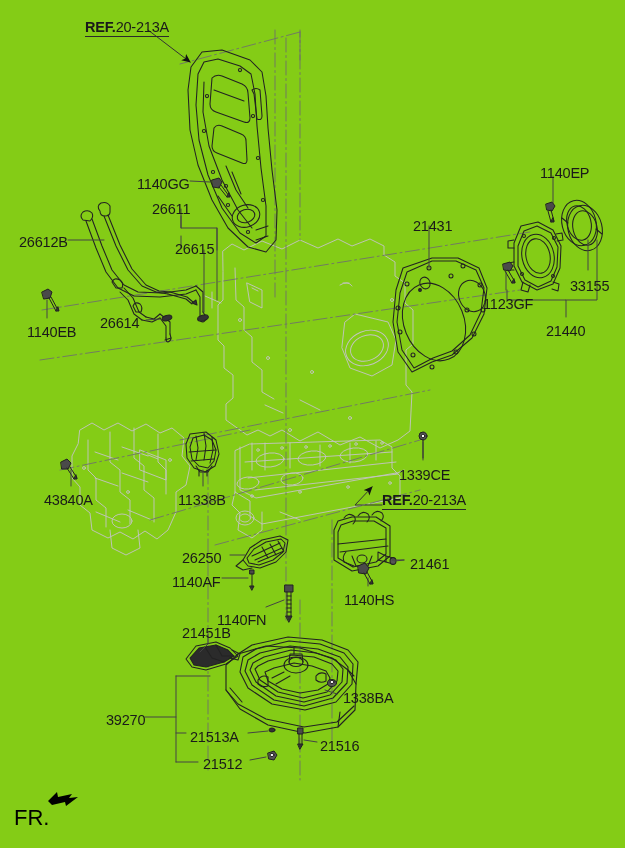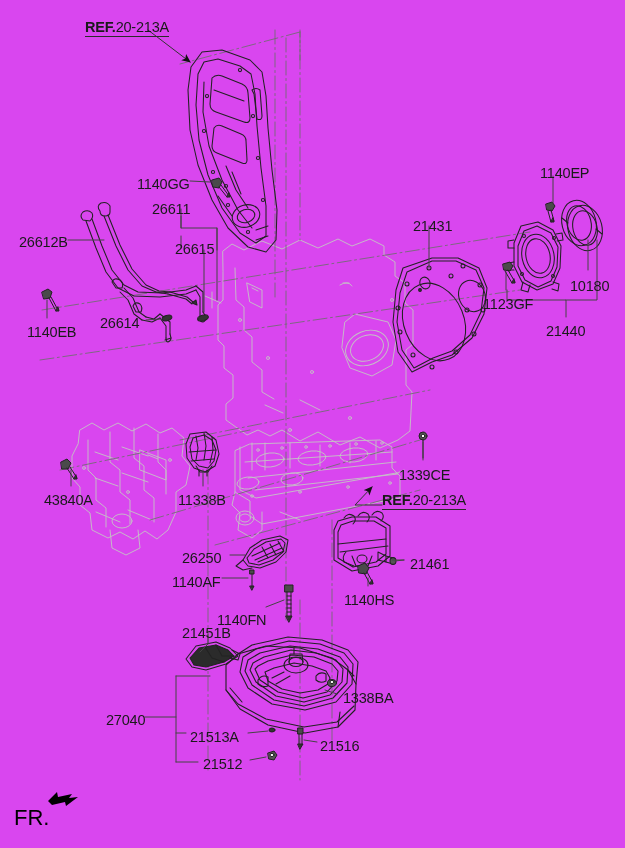--- a/index.html
+++ b/index.html
@@ -7,21 +7,21 @@
     padding: 0;
     background: #ffffff;
   }
   body {
     font-family: "Liberation Sans", sans-serif;
   }
   #diagram-root {
     position: relative;
     width: 625px;
     height: 848px;
-    background: #d946ef;
+    background: #84cc16;
     overflow: hidden;
   }
   #diagram-svg {
     position: absolute;
     left: 0;
     top: 0;
     width: 625px;
     height: 848px;
   }
   .lbl {
@@ -558,34 +558,34 @@
 </div>
 
 <div class="lbl" style="left:137px; top:176px;">1140GG</div>
 <div class="lbl" style="left:152px; top:201px;">26611</div>
 <div class="lbl" style="left:175px; top:241px;">26615</div>
 <div class="lbl" style="left:19px;  top:234px;">26612B</div>
 <div class="lbl" style="left:27px;  top:324px;">1140EB</div>
 <div class="lbl" style="left:100px; top:315px;">26614</div>
 <div class="lbl" style="left:413px; top:218px;">21431</div>
 <div class="lbl" style="left:540px; top:165px;text-align:right;">1140EP</div>
-<div class="lbl" style="left:570px; top:278px;">10180</div>
+<div class="lbl" style="left:570px; top:278px;">33155</div>
 <div class="lbl" style="left:483px; top:296px;">1123GF</div>
 <div class="lbl" style="left:546px; top:323px;">21440</div>
 <div class="lbl" style="left:399px; top:467px;">1339CE</div>
 <div class="lbl" style="left:44px;  top:492px;">43840A</div>
 <div class="lbl" style="left:178px; top:492px;">11338B</div>
 <div class="lbl" style="left:182px; top:550px;">26250</div>
 <div class="lbl" style="left:172px; top:574px;">1140AF</div>
 <div class="lbl" style="left:410px; top:556px;">21461</div>
 <div class="lbl" style="left:344px; top:592px;">1140HS</div>
 <div class="lbl" style="left:217px; top:603px;margin-top:9px;">1140FN</div>
 <div class="lbl" style="left:182px; top:625px;">21451B</div>
 <div class="lbl" style="left:343px; top:690px;">1338BA</div>
-<div class="lbl" style="left:106px; top:712px;">27040</div>
+<div class="lbl" style="left:106px; top:712px;">39270</div>
 <div class="lbl" style="left:190px; top:729px;">21513A</div>
 <div class="lbl" style="left:320px; top:738px;">21516</div>
 <div class="lbl" style="left:203px; top:756px;text-align:right;">21512</div>
 
 <div class="fr-label" style="left:14px; top:805px;">FR.</div>
 <svg style="position:absolute; left:46px; top:789px; width:34px; height:22px;" viewBox="0 0 34 22" xmlns="http://www.w3.org/2000/svg">
   <path d="M2,12 L11,3 L12,8 L26,5 L23,9 L32,8 L20,17 L19,13 L6,16 Z" fill="#000000"></path>
 </svg>
 
 </div>

